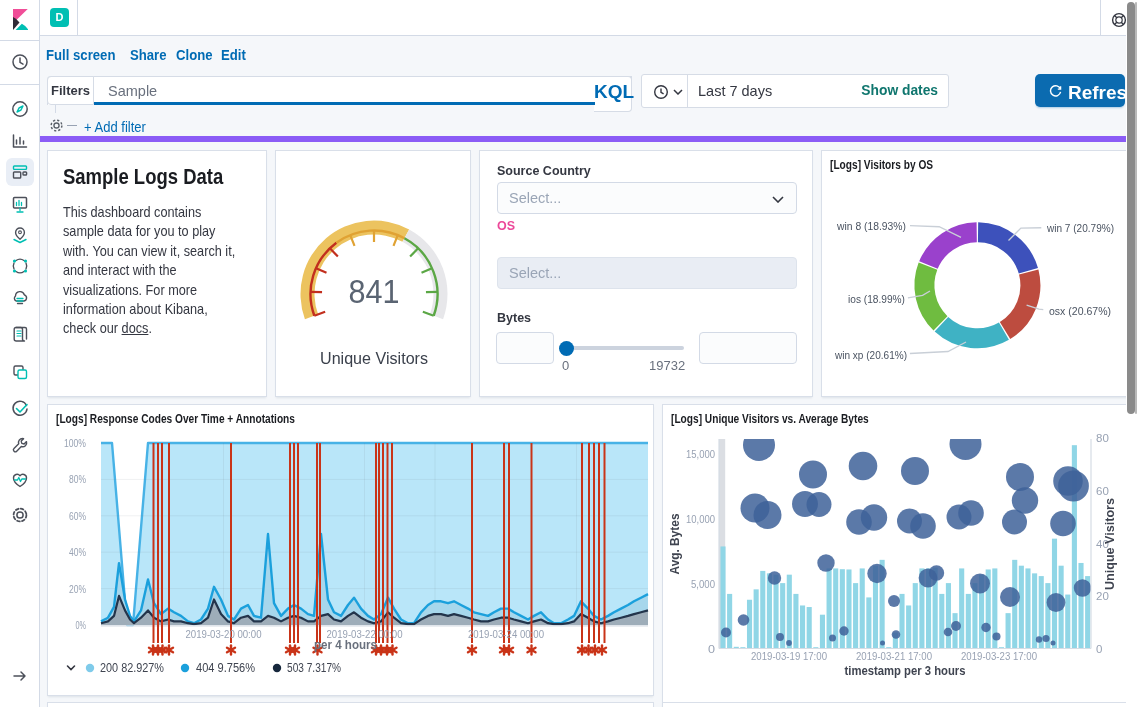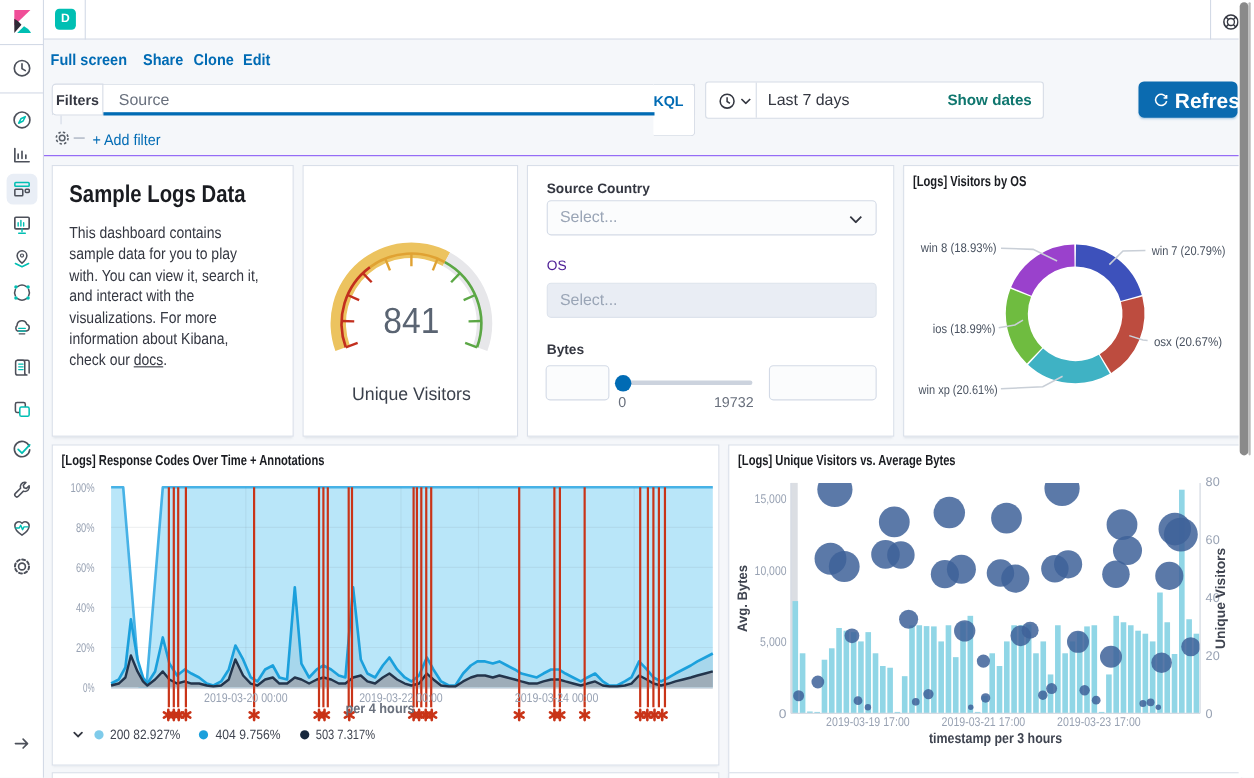--- a/index.html
+++ b/index.html
@@ -89,32 +89,32 @@
   <div class="abs" style="left:10px;top:8px;width:19px;height:19px;background:#00bfb3;border-radius:4px;color:#fff;font-size:11px;font-weight:bold;text-align:center;line-height:19px">D</div>
   <div class="abs" style="left:37px;top:0;height:36px;border-left:1px solid #d3dae6"></div>
   <div class="abs" style="left:1060px;top:0;height:36px;border-left:1px solid #d3dae6"></div>
   <svg width="16" height="16" viewBox="0 0 16 16" style="position:absolute;left:1071px;top:12px" fill="none" stroke="#343741">
     <circle cx="8" cy="8" r="6.4" stroke-width="1.4"></circle>
       <circle cx="8" cy="8" r="3.2" stroke-width="1.2"></circle>
     <path d="M3.5 3.5l2.3 2.3M12.5 3.5l-2.3 2.3M3.5 12.5l2.3-2.3M12.5 12.5l-2.3-2.3" stroke-width="1.4"></path>
   </svg>
 </div>
 
-<div class="abs" style="left:40px;top:36px;width:1100px;height:106px;background:#f5f7fa;border-bottom:1px solid #8b5cf6;z-index:10">
+<div class="abs" style="left:40px;top:36px;width:1100px;height:106px;background:#f5f7fa;border-bottom:6px solid #8b5cf6;z-index:10">
   <div class="abs" style="top:11px;font-size:14.3px;font-weight:bold;color:#006bb4;white-space:nowrap">
       <span class="abs" style="left:6px;transform:scaleX(0.92);transform-origin:left">Full screen</span>
       <span class="abs" style="left:90px;transform:scaleX(0.92);transform-origin:left">Share</span>
       <span class="abs" style="left:136px;transform:scaleX(0.92);transform-origin:left">Clone</span>
       <span class="abs" style="left:181px;transform:scaleX(0.92);transform-origin:left">Edit</span>
     </div>
 
   <div class="abs" style="left:7px;top:40px;width:585px;height:29px;background:#fff;border:1px solid #d6dce6;border-radius:4px 0 0 0;border-bottom:none"></div>
   <div class="abs" style="left:7px;top:40px;width:47px;height:29px;background:#fff;border:1px solid #d6dce6;border-right:1px solid #d6dce6;border-radius:4px 0 0 4px;font-size:13px;font-weight:bold;color:#343741;text-align:center;line-height:28px">Filters</div>
-  <div class="abs" style="left:68px;top:47px;font-size:14.5px;color:#69707d">Source</div>
-  <div class="abs" style="left:554px;top:40px;width:38px;height:48px;background:#fff;border-radius:0 4px 4px 0;font-size:13px;font-weight:bold;color:#006bb4;text-align:left;line-height:30px;border:1px solid #d6dce6;border-left:none">KQL</div>
+  <div class="abs" style="left:68px;top:47px;font-size:14.5px;color:#69707d">Sample</div>
+  <div class="abs" style="left:554px;top:40px;width:38px;height:36px;background:#fff;border-radius:0 4px 4px 0;font-size:19px;font-weight:bold;color:#006bb4;text-align:left;line-height:30px;border:1px solid #d6dce6;border-left:none">KQL</div>
   <div class="abs" style="left:54px;top:66px;width:501px;height:3px;background:#006bb4"></div>
   <div class="abs" style="left:15px;top:69px;height:8px;border-left:1px solid #d3dae6"></div>
 
   <div class="abs" style="left:601px;top:37.5px;width:308px;height:34px;background:#fff;border:1px solid #d6dce6;border-radius:3px">
     <svg width="16" height="16" viewBox="0 0 16 16" style="position:absolute;left:11px;top:9px" fill="none" stroke="#343741" stroke-width="1.4">
         <circle cx="8" cy="8" r="6.3"></circle>
         <path d="M8 4.5v3.8l2.6 1.6"></path>
       </svg>
     <svg width="10" height="6" viewBox="0 0 10 6" style="position:absolute;left:31px;top:14px" fill="none" stroke="#343741" stroke-width="1.5">
         <path d="M1 1l4 4 4-4"></path>
@@ -166,21 +166,21 @@
     </svg>
   </div>
 <div class="panel" style="left:479px;top:150px;width:334px;height:247px">
   <div class="abs" style="left:17px;top:13px;font-size:12.5px;font-weight:bold;color:#343741">Source Country</div>
   <div class="abs" style="left:17px;top:31px;width:300px;height:32px;background:#fbfcfd;border:1px solid #d3dae6;border-radius:4px">
     <div class="abs" style="left:11px;top:7px;font-size:14.5px;color:#9aa5b6">Select...</div>
     <svg width="12" height="7" viewBox="0 0 12 7" style="position:absolute;right:12px;top:13px" fill="none" stroke="#343741" stroke-width="1.6">
         <path d="M1 1l5 5 5-5"></path>
       </svg>
   </div>
-  <div class="abs" style="left:17px;top:83px;font-size:12.5px;font-weight:normal;color:#4c1d95">OS</div>
+  <div class="abs" style="left:17px;top:68px;font-size:12.5px;font-weight:bold;color:#ec4899">OS</div>
   <div class="abs" style="left:17px;top:106px;width:300px;height:32px;background:#e9edf4;border:1px solid #dde3ec;border-radius:4px">
     <div class="abs" style="left:11px;top:7px;font-size:14.5px;color:#9aa5b6">Select...</div>
   </div>
   <div class="abs" style="left:17px;top:160px;font-size:12.5px;font-weight:bold;color:#343741">Bytes</div>
   <div class="abs" style="left:16px;top:181px;width:58px;height:32px;background:#fbfcfd;border:1px solid #d3dae6;border-radius:4px"></div>
   <div class="abs" style="left:219px;top:181px;width:98px;height:32px;background:#fbfcfd;border:1px solid #d3dae6;border-radius:4px"></div>
   <div class="abs" style="left:86px;top:195px;width:118px;height:4px;background:#ccd3de;border-radius:2px"></div>
   <div class="abs" style="left:79px;top:189.5px;width:15px;height:15px;background:#006bb4;border-radius:50%"></div>
   <div class="abs" style="left:82px;top:207px;font-size:13px;color:#69707d">0</div>
   <div class="abs" style="left:169px;top:207px;font-size:13px;color:#69707d">19732</div>

